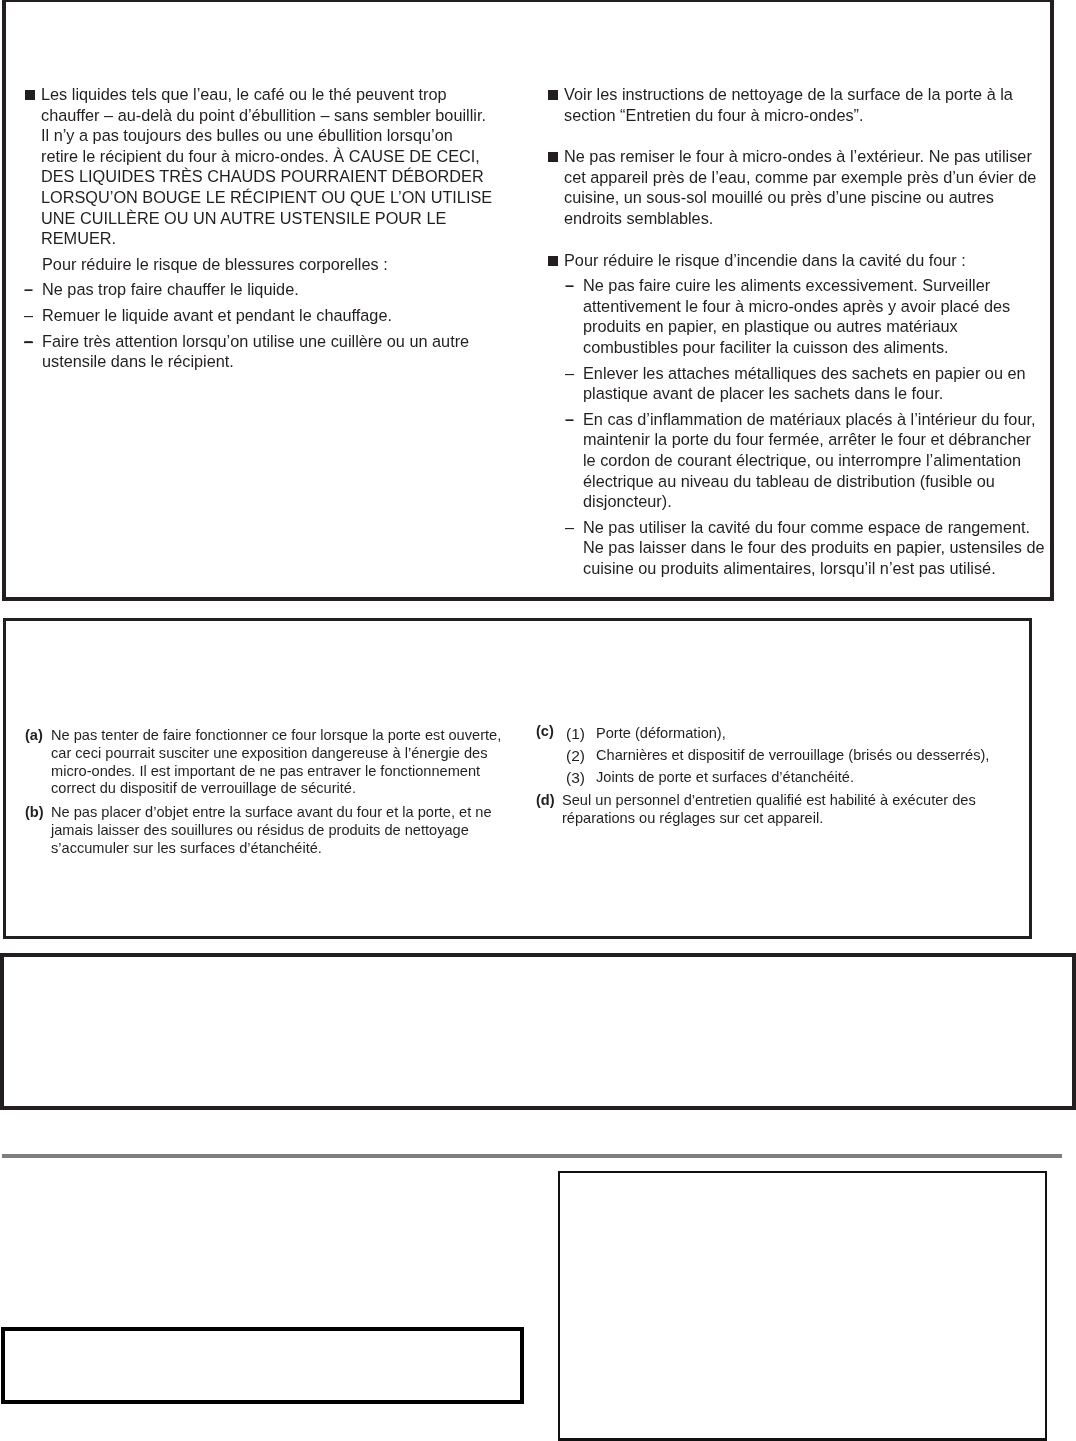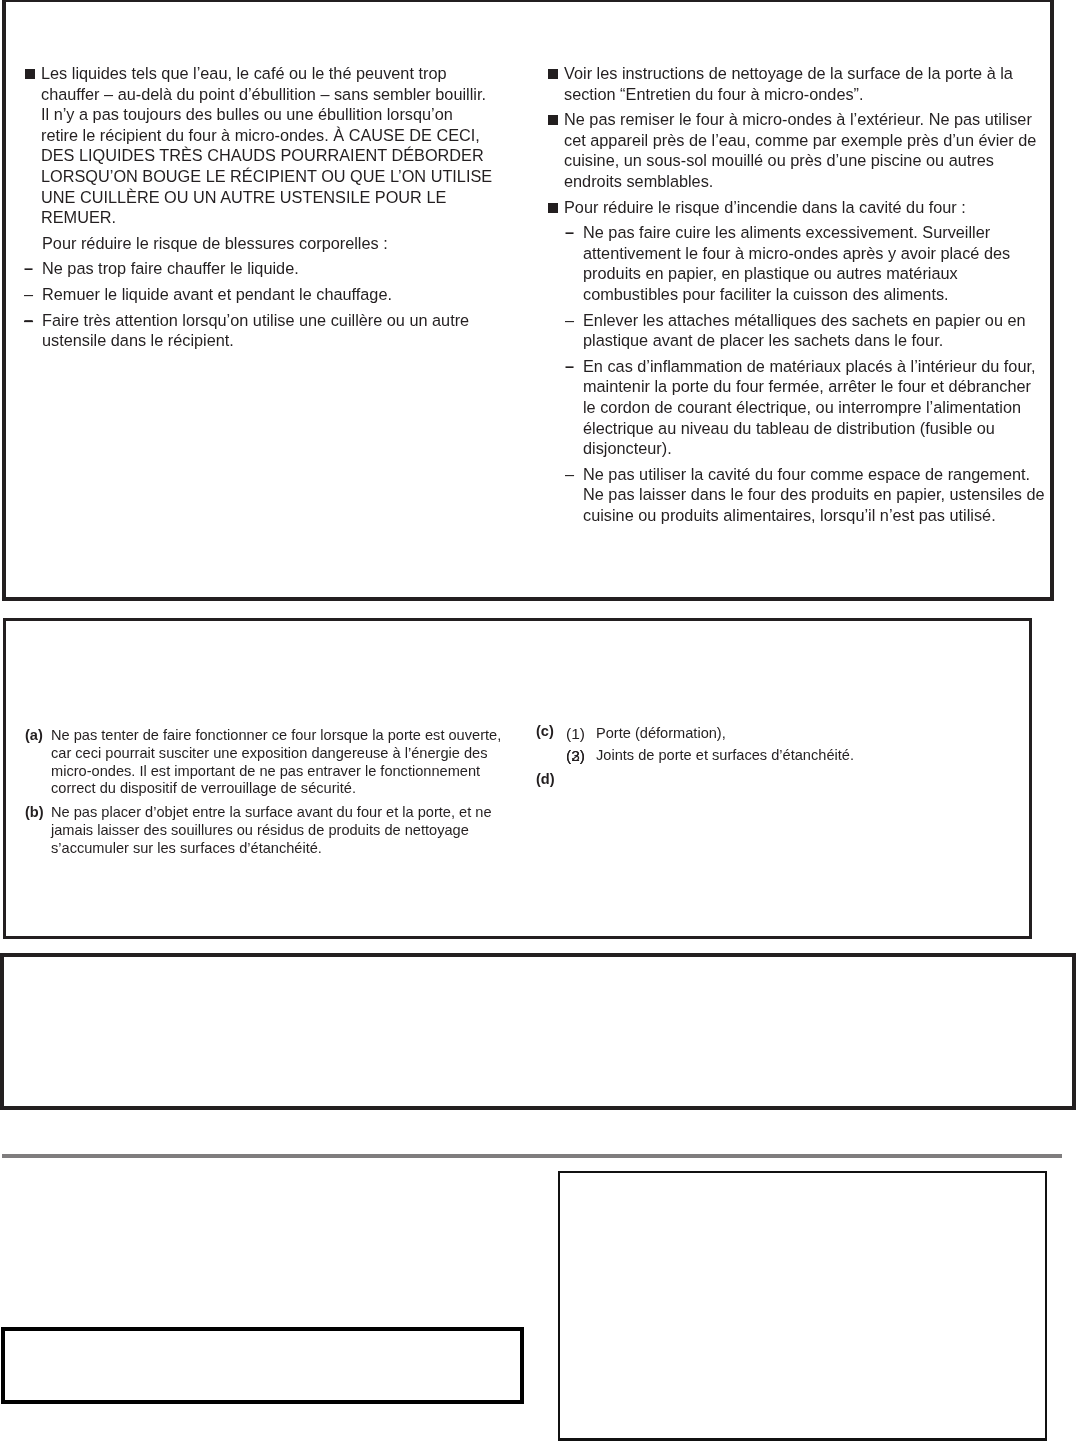--- a/index.html
+++ b/index.html
@@ -12,21 +12,21 @@
     #box2 { left: 3px; top: 618px; width: 1029px; height: 321px; border-width: 3px; }
     #box3 { left: 0px; top: 953px; width: 1076px; height: 157px; border-width: 4px; }
     #rule { position: absolute; left: 2px; top: 1154px; width: 1060px; height: 4px; background: #7f7d7e; }
     #box4 { left: 558px; top: 1171px; width: 489px; height: 270px; border-width: 2px 2px 3px 2px; border-color: #111; }
     #box5 { left: 1px; top: 1327px; width: 523px; height: 77px; border-width: 4px; border-color: #000; }
 
     .col { position: absolute; font-size: 16.3px; line-height: 20.6px; }
     #col1 { left: 24px; top: 63px; width: 470px; }
     #col2 { left: 547px; top: 63px; width: 500px; }
     .para { margin: 0 0 5px 0; }
-    .bullet { position: relative; padding-left: 17px; }
+    .bullet { position: relative; padding-left: 17px; margin-top: 21px; }
     .bullet .sq {
       position: absolute; left: 1px; top: 6px; width: 10px; height: 10px; background: #231f20;
     }
     .dash { position: relative; padding-left: 18px; margin-left: 18px; }
     .dash .d { position: absolute; left: 0; top: 0; }
     .dash.bold-dash .d { font-weight: bold; }
     .plain { padding-left: 18px; }
 
     .col2s { position: absolute; font-size: 14.6px; line-height: 17.8px; }
     #col3 { left: 25px; top: 727px; width: 480px; }
@@ -114,26 +114,28 @@
 <div id="col4" class="col2s">
   <p class="item" style="margin-bottom:2px">
     <span class="lbl">(c)</span>
   </p>
   <p class="num">
     <span class="n">(1)</span>
     <span>Porte (déformation),</span>
   </p>
   <p class="num">
     <span class="n">(2)</span>
+    <span>Charnières et dispositif de verrouillage (brisés ou desserrés),</span>
   </p>
   <p class="num" style="margin-bottom:6px">
     <span class="n">(3)</span>
     <span>Joints de porte et surfaces d’étanchéité.</span>
   </p>
   <p class="item">
     <span class="lbl">(d)</span>
+    <span>Seul un personnel d’entretien qualifié est habilité à exécuter des réparations ou réglages sur cet appareil.</span>
   </p>
 </div>
 
 <div id="box3" class="box"></div>
 <div id="rule"></div>
 <div id="box4" class="box"></div>
 <div id="box5" class="box"></div>
 
 </body></html>

